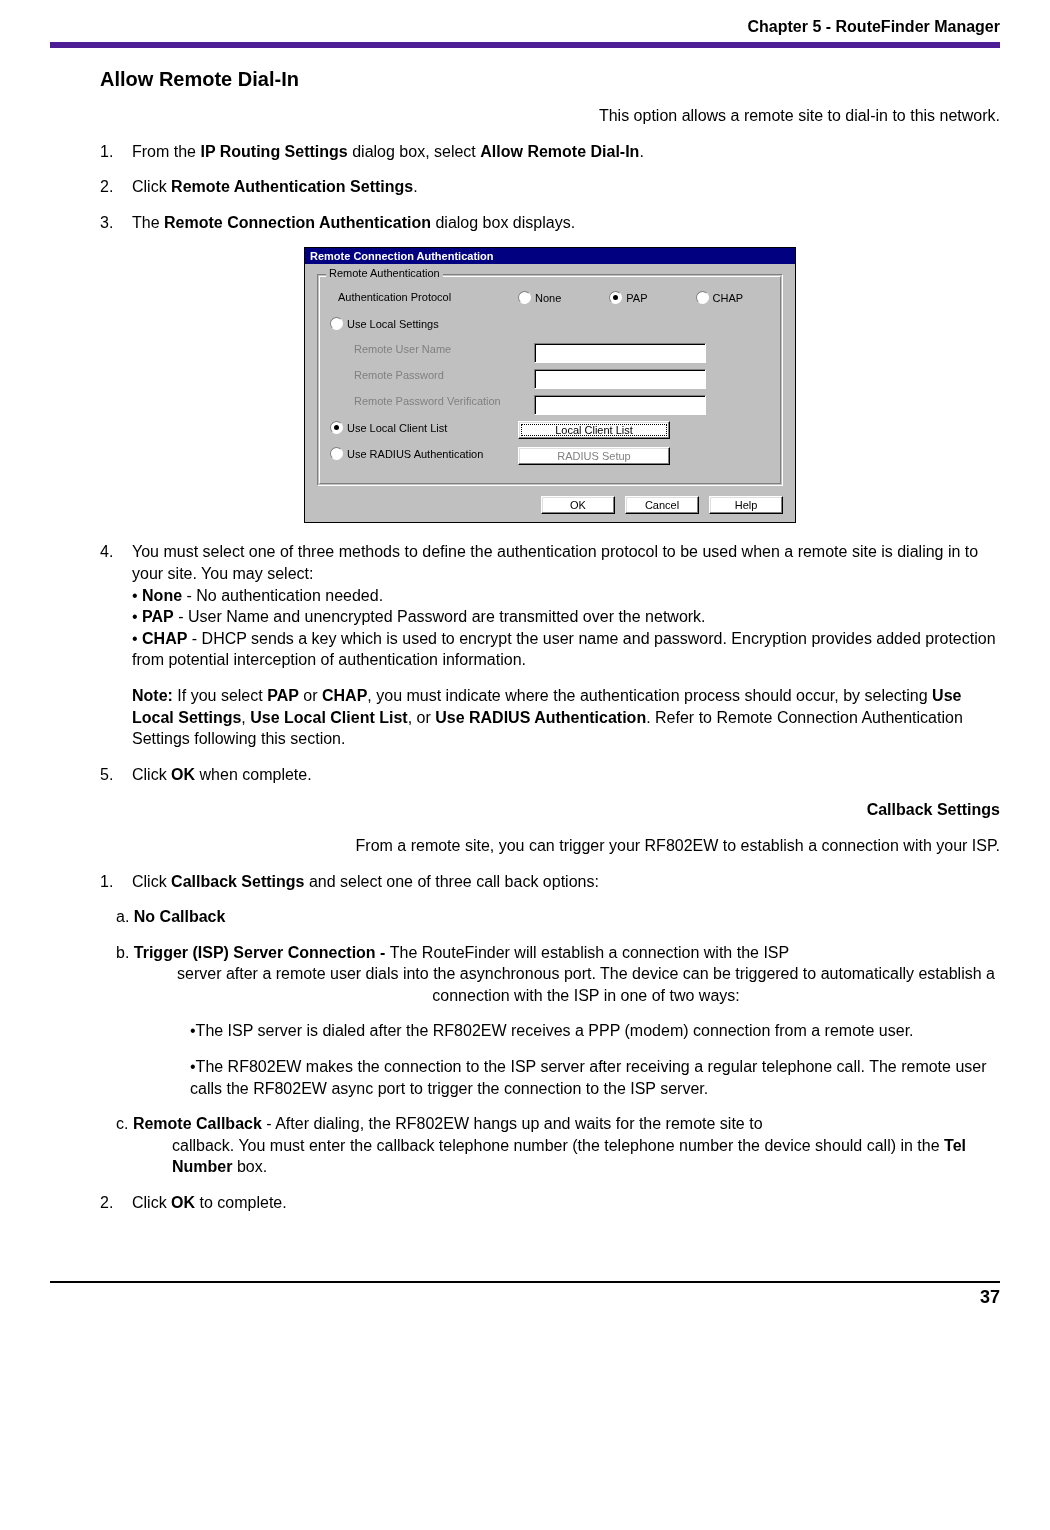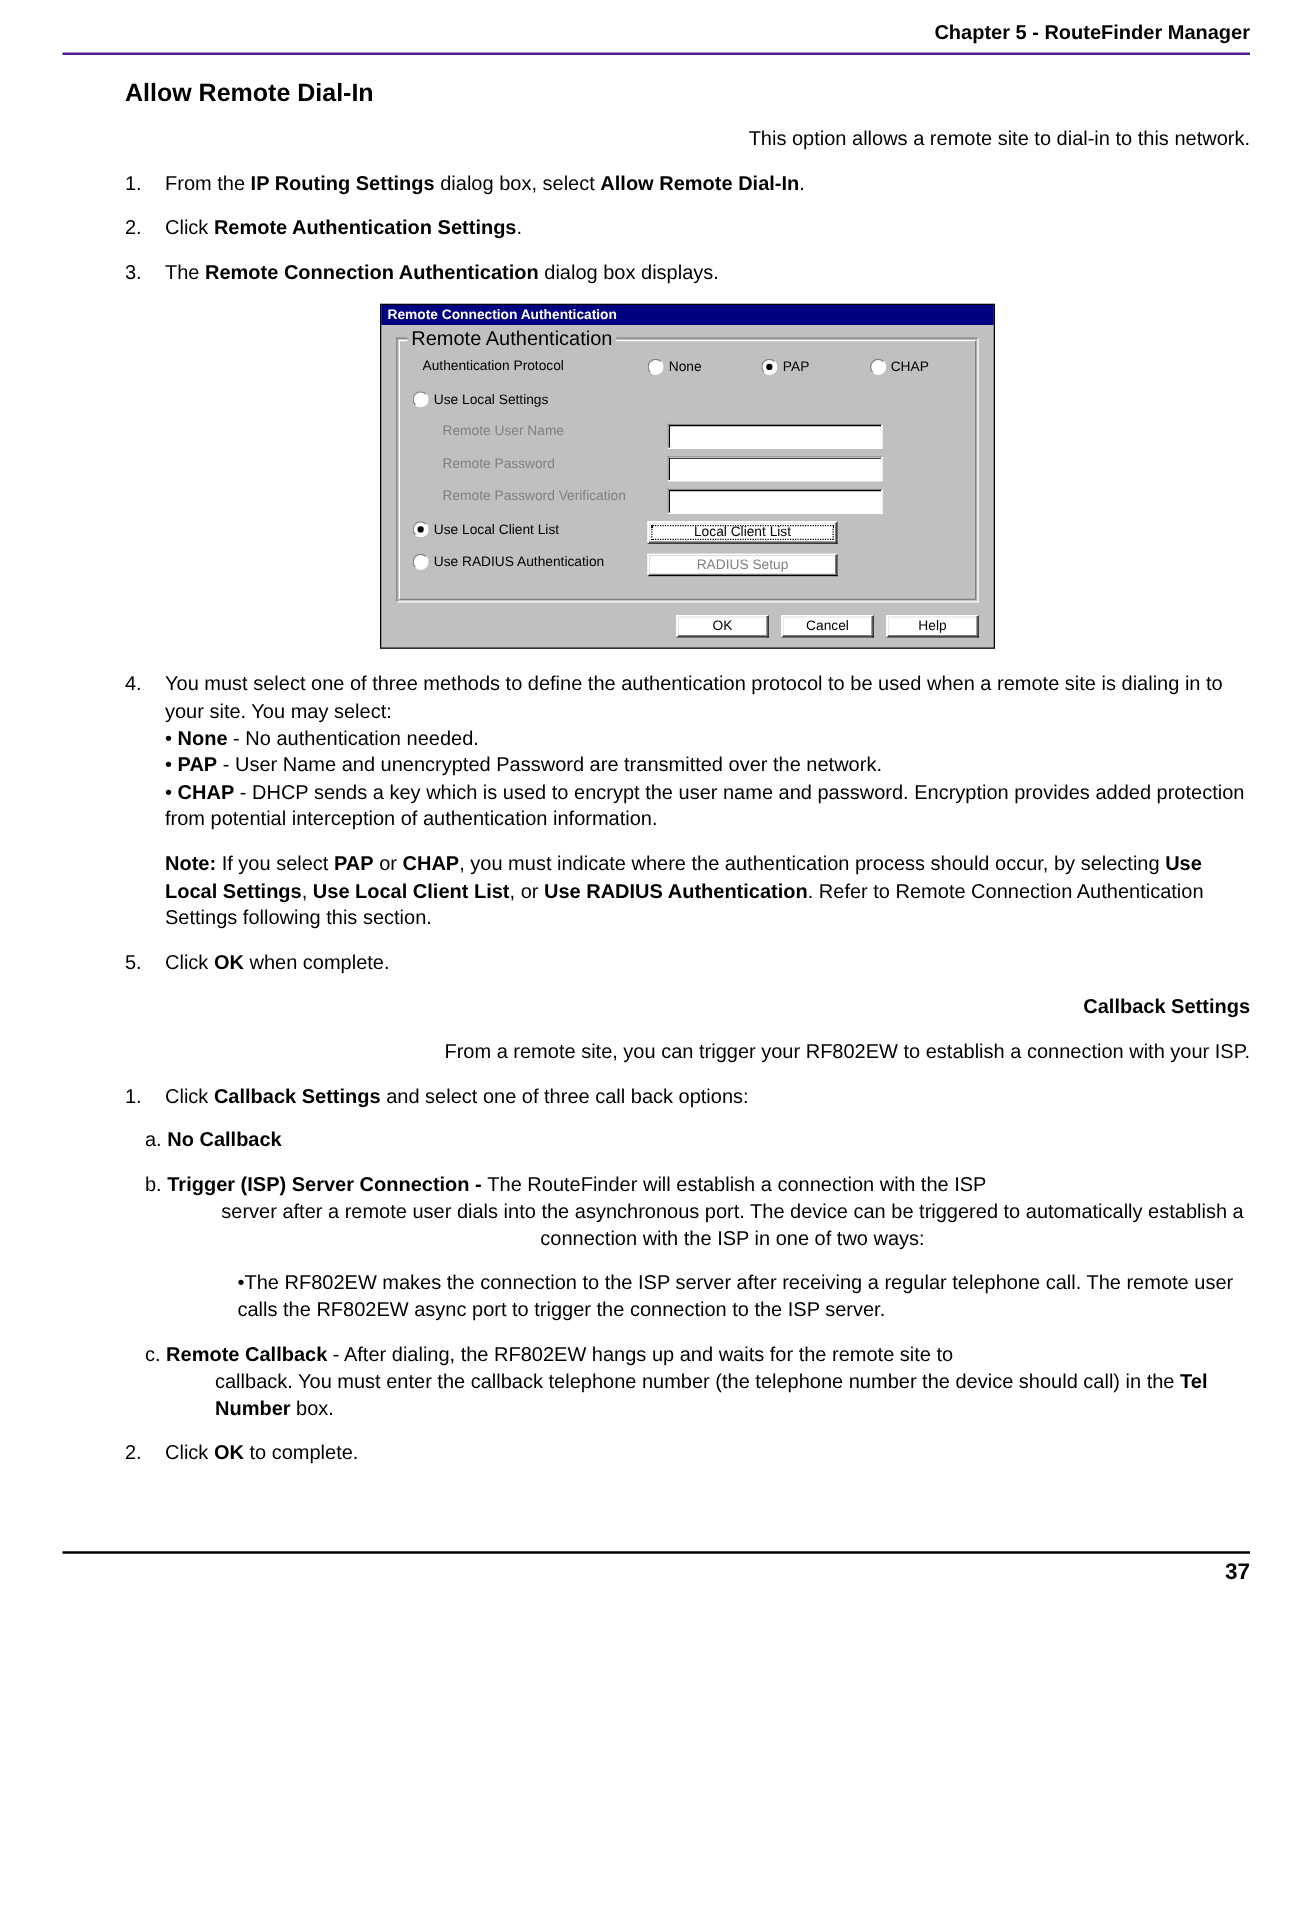--- a/index.html
+++ b/index.html
@@ -12,21 +12,21 @@
       background: #fff;
     }
     .page {
       padding: 18px 50px 20px 50px;
     }
     .header {
       text-align: right;
       font-weight: bold;
       font-size: 16px;
       padding-bottom: 6px;
-      border-bottom: 2px solid #4c1d95;
+      border-bottom: 6px solid #4c1d95;
       margin-bottom: 20px;
     }
     .content {
       margin-left: 50px;
       margin-right: 0;
     }
     h2 {
       font-size: 20px;
       font-weight: bold;
       margin: 0 0 14px 0;
@@ -97,21 +97,21 @@
       border-bottom-color: #808080;
       margin: -15px -9px -11px -9px;
       padding: 14px 10px 10px 10px;
     }
     .group-title {
       position: absolute;
       top: -8px;
       left: 8px;
       background: #c0c0c0;
       padding: 0 3px;
-      font-size: 16px;
+      font-size: 11px;
     }
     .row {
       display: flex;
       align-items: flex-start;
       margin-bottom: 6px;
       min-height: 20px;
     }
     .row .label {
       flex: 0 0 180px;
       padding-left: 8px;
@@ -342,20 +342,21 @@
     <div class="sub-indent" style="padding-left:0; text-indent:0;">
       <div style="display:flex;">
         <div style="flex:0 0 0;"></div>
         <div>
           <span>b. </span><span class="bold">Trigger (ISP) Server Connection - </span><span style="display:inline;">The RouteFinder will establish a connection with the ISP</span>
           <div style="margin-left:56px;text-align:center;">server after a remote user dials into the asynchronous port.  The device can be triggered to automatically establish a connection with the ISP in one of two ways:</div>
         </div>
       </div>
     </div>
 
+    <div class="sub-indent2">•The ISP server is dialed after the RF802EW receives a PPP (modem) connection from a remote  user.</div>
     <div class="sub-indent2">•The RF802EW makes the connection to the ISP server after receiving a regular telephone call.  The remote user calls the RF802EW async port to trigger the connection to the ISP server.</div>
 
     <div class="sub-indent">
       <div style="display:flex;">
         <div style="flex:0 0 0;"></div>
         <div>
           <span>c. </span><span class="bold">Remote Callback </span><span>- After dialing, the RF802EW hangs up and waits for the remote site to</span>
           <div style="margin-left:56px;">callback.  You must enter the callback telephone number (the telephone number the device should call) in the <span class="bold">Tel Number</span><span> box.</span></div>
         </div>
       </div>

